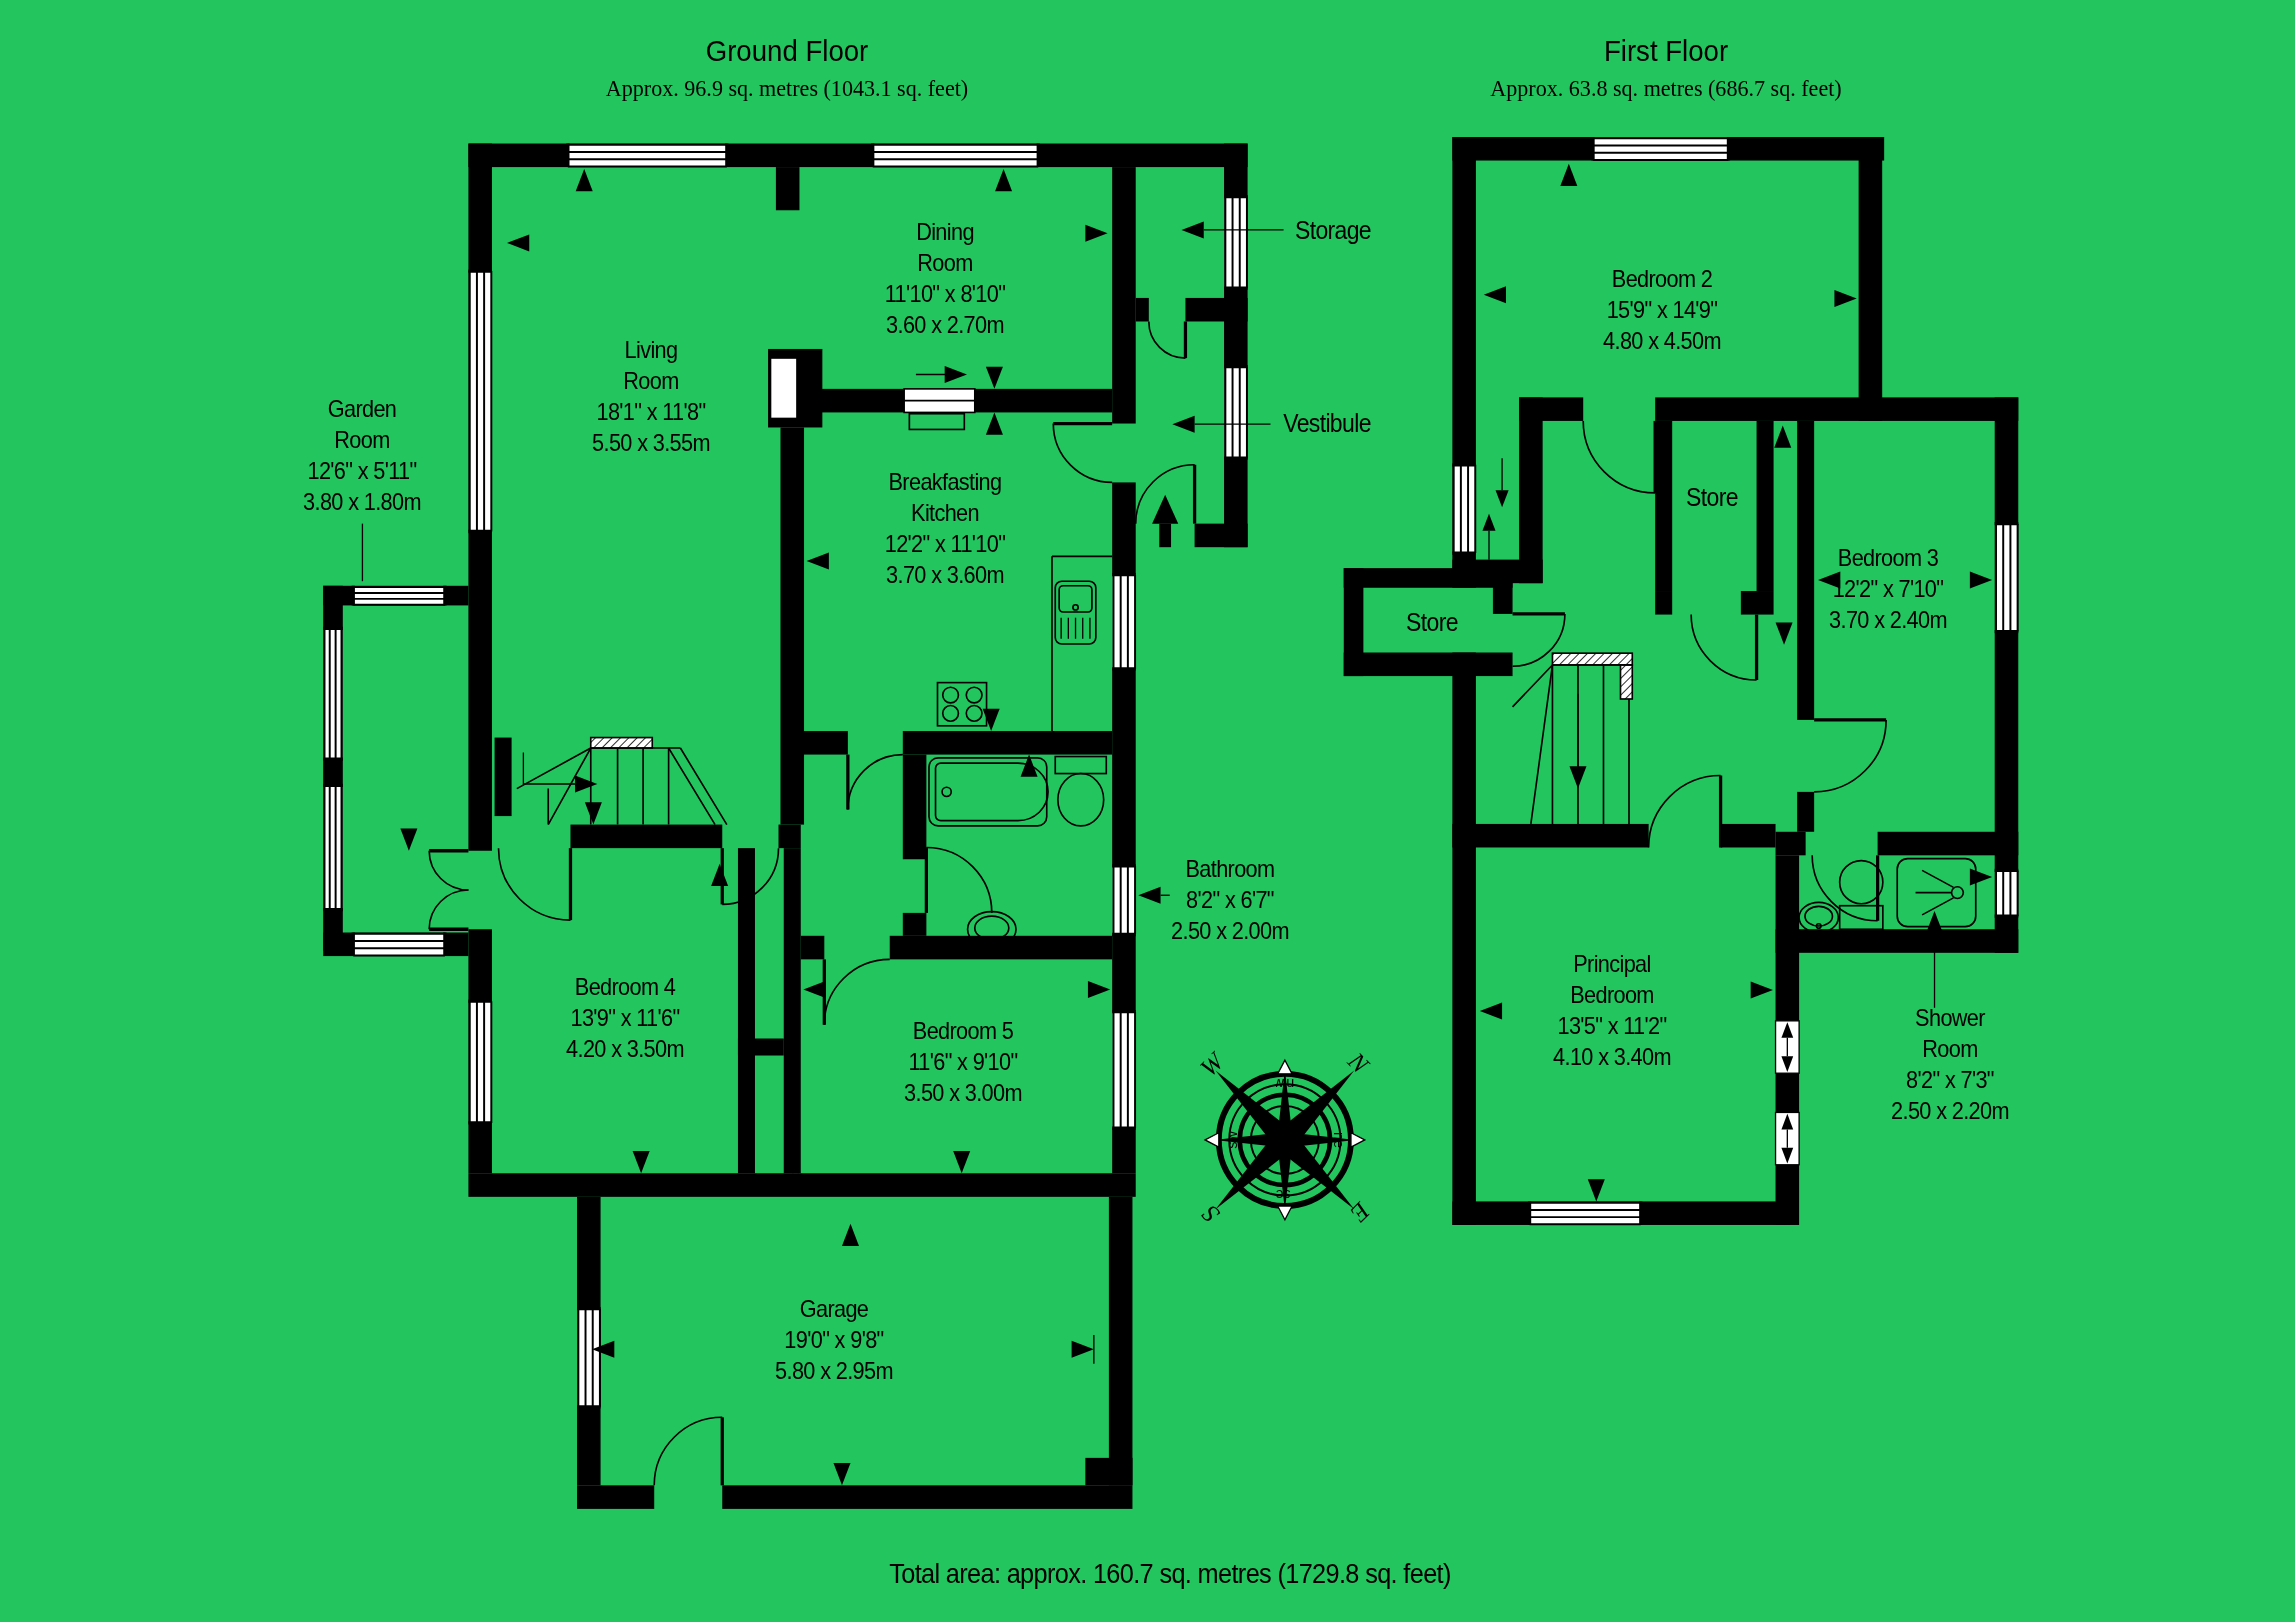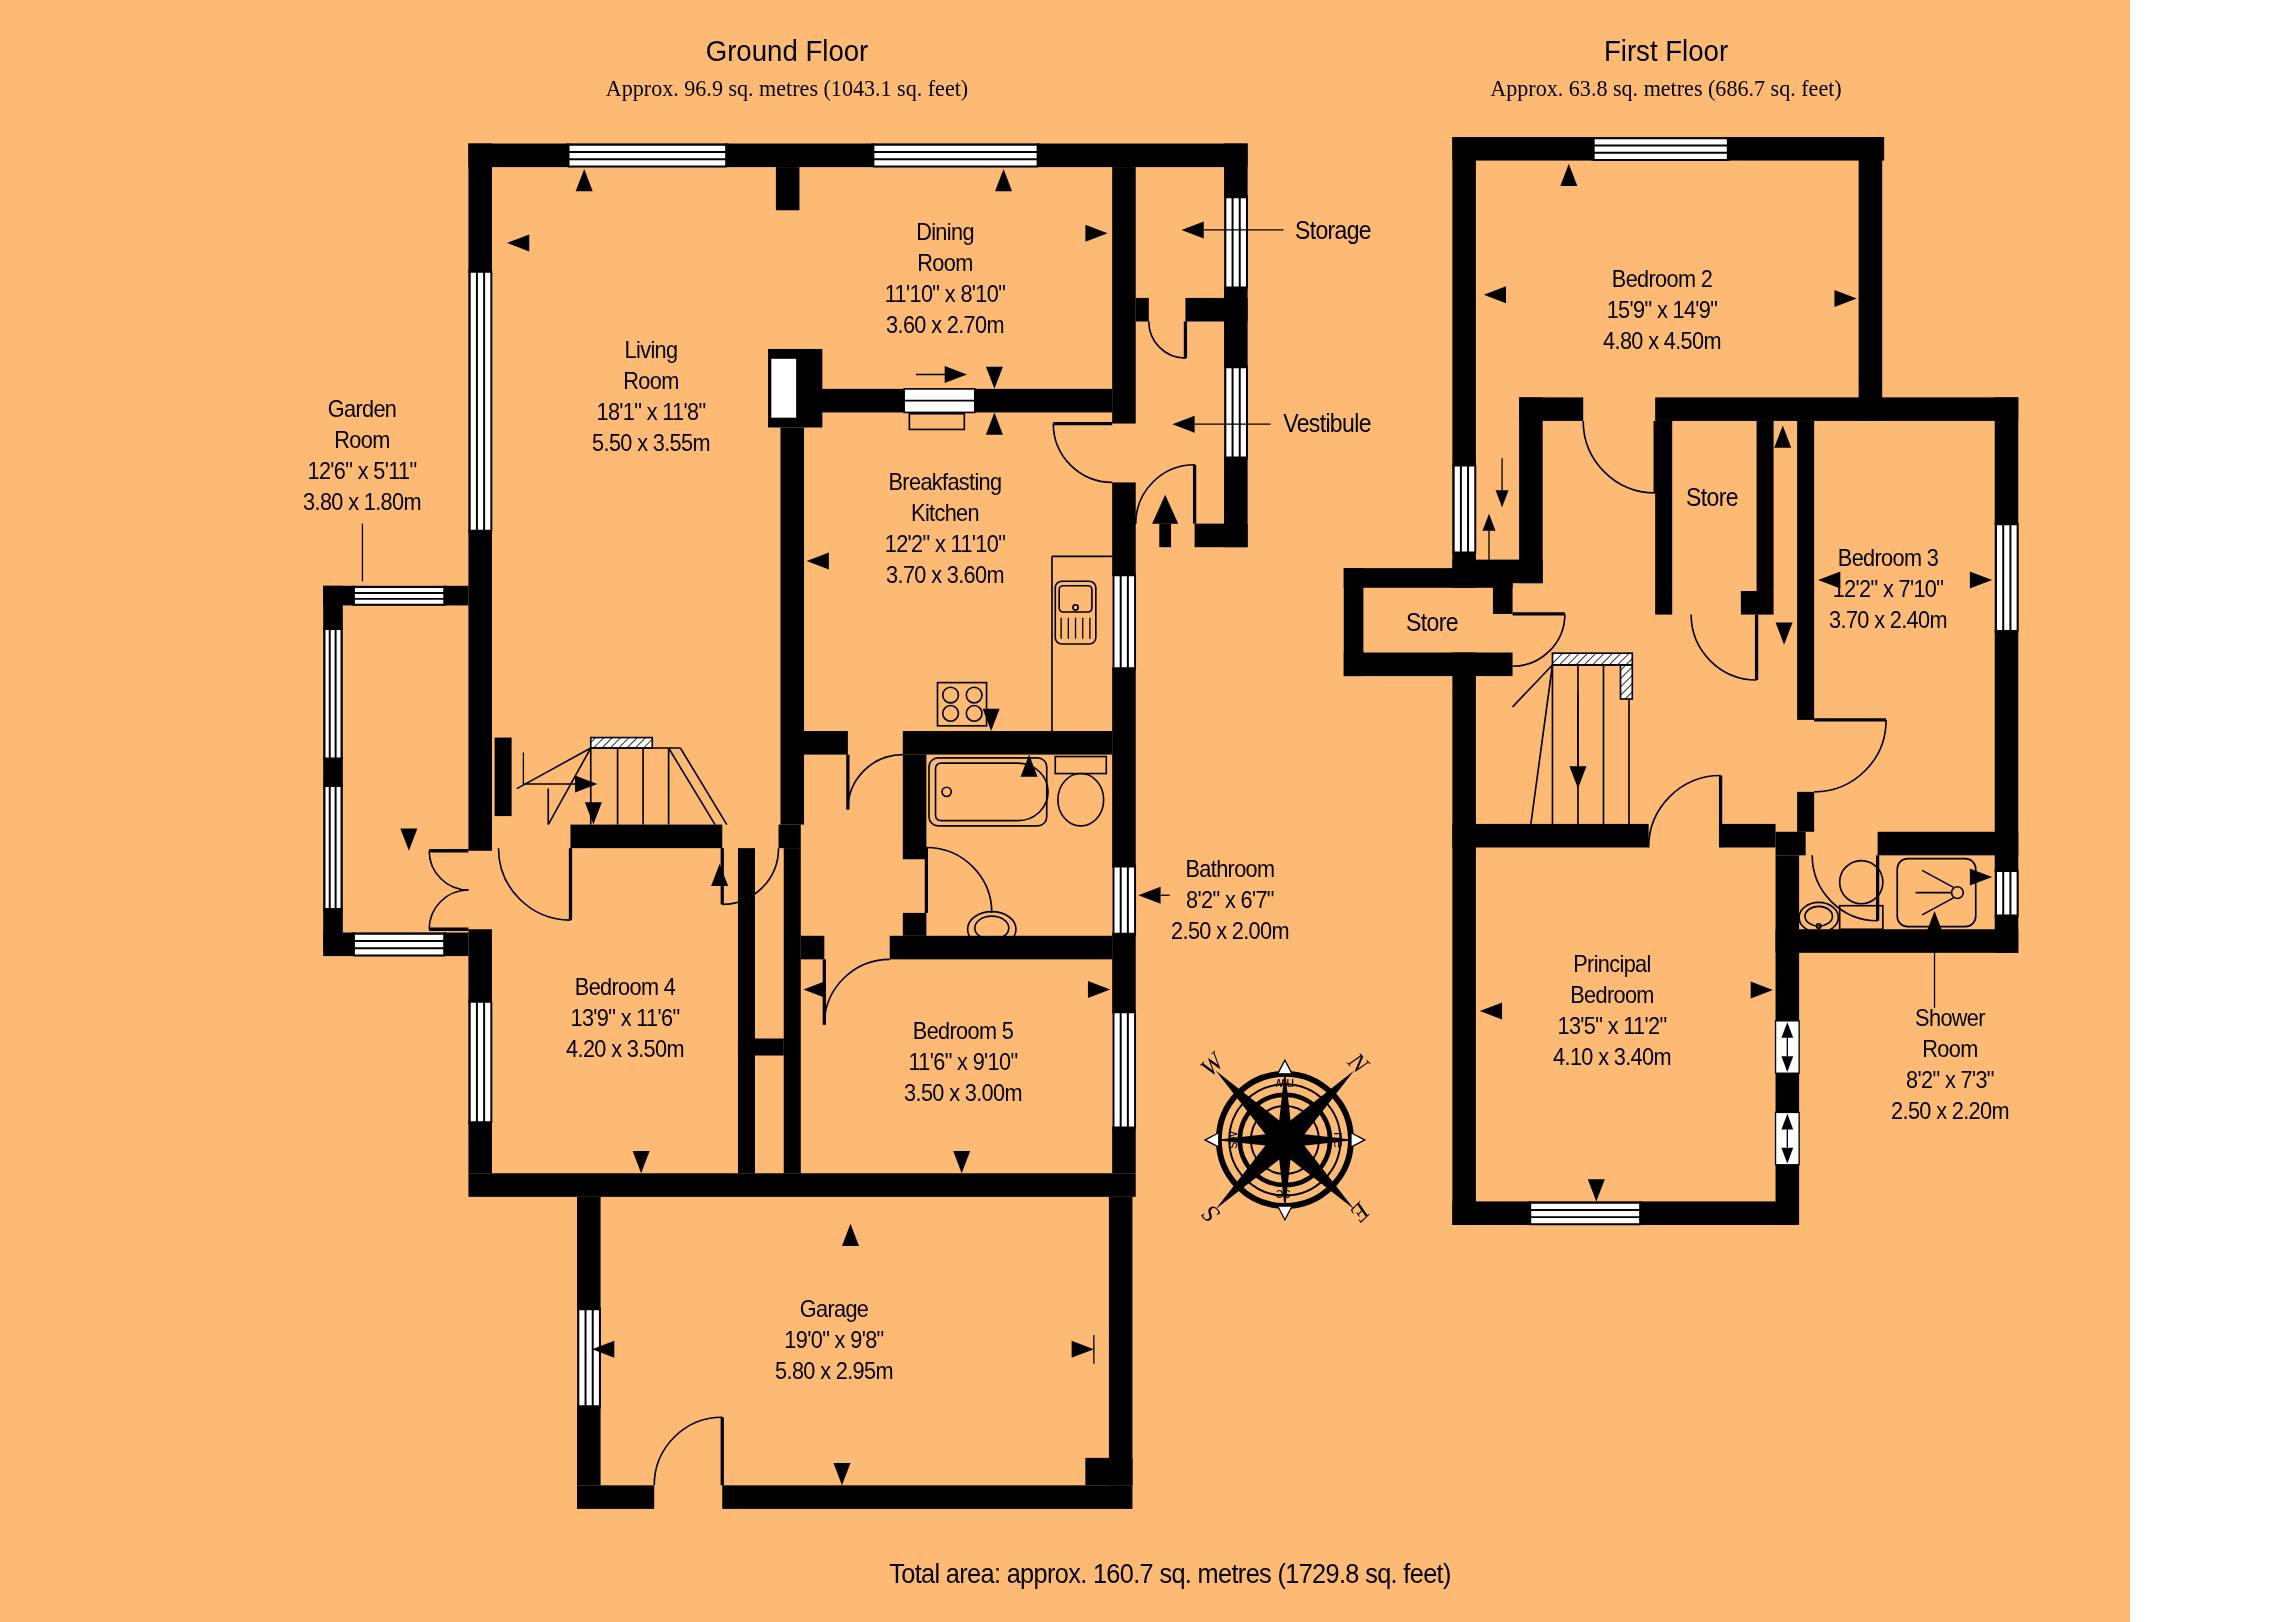--- a/index.html
+++ b/index.html
@@ -1,16 +1,16 @@
 <!DOCTYPE html>
 <html style="font-size:10.5px"><head>
 <meta charset="utf-8">
 <style>
   html,body{margin:0;padding:0;background:#fff;width:2295px;height:1623px;overflow:hidden}
-  #plan{position:relative;width:2130px;height:1623px;background:#fdba74;
+  #plan{position:relative;width:2295px;height:1623px;background:#22c55e;
         font-family:"Liberation Sans",sans-serif;color:#000}
   #plan svg{position:absolute;left:0;top:0}
   .lbl{position:absolute;transform:translate(-50%,-50%) scaleX(.92);text-align:center;
        white-space:nowrap;letter-spacing:-0.7px}
   .rl{font-size:23.6px;line-height:31px}
   .rl span{display:block}
   .one{font-size:25px;line-height:26px}
   .title{font-size:30px;line-height:1;letter-spacing:0}
   .subtitle{font-family:"Liberation Serif",serif;font-size:24px;line-height:1;letter-spacing:0}
   .total{font-size:27.5px;line-height:1}

